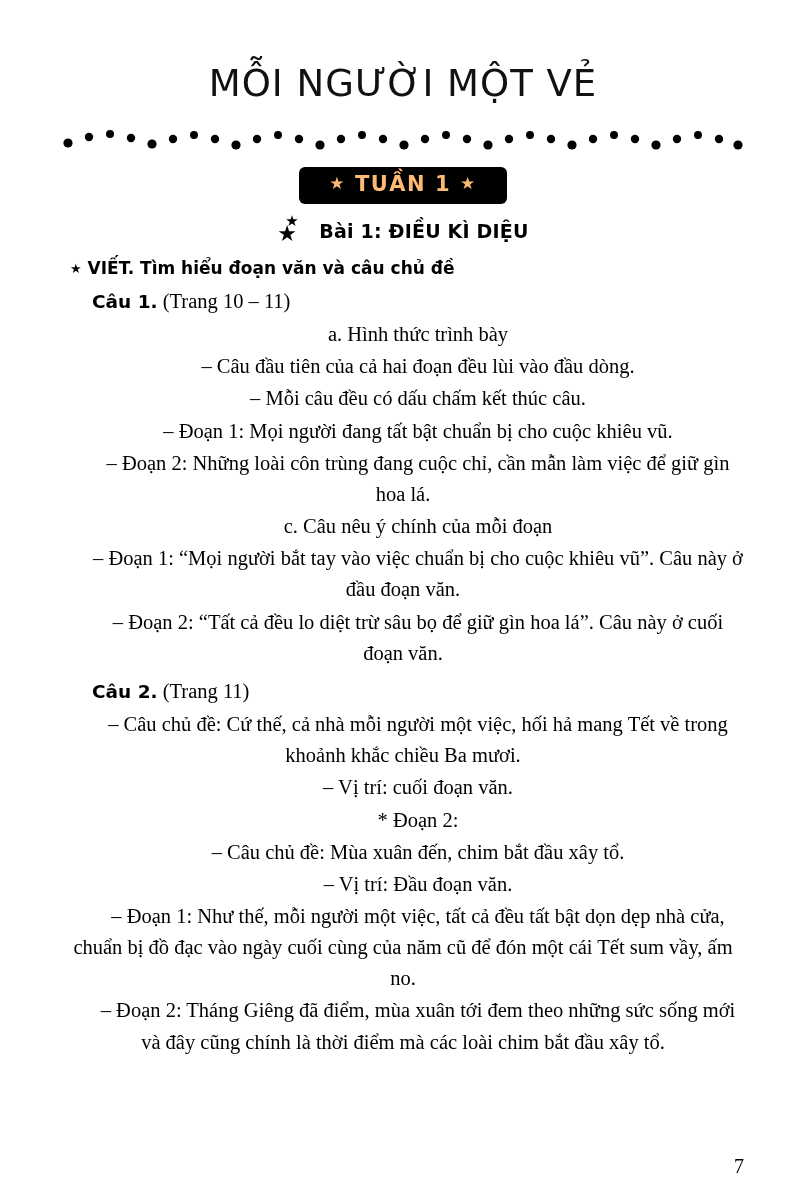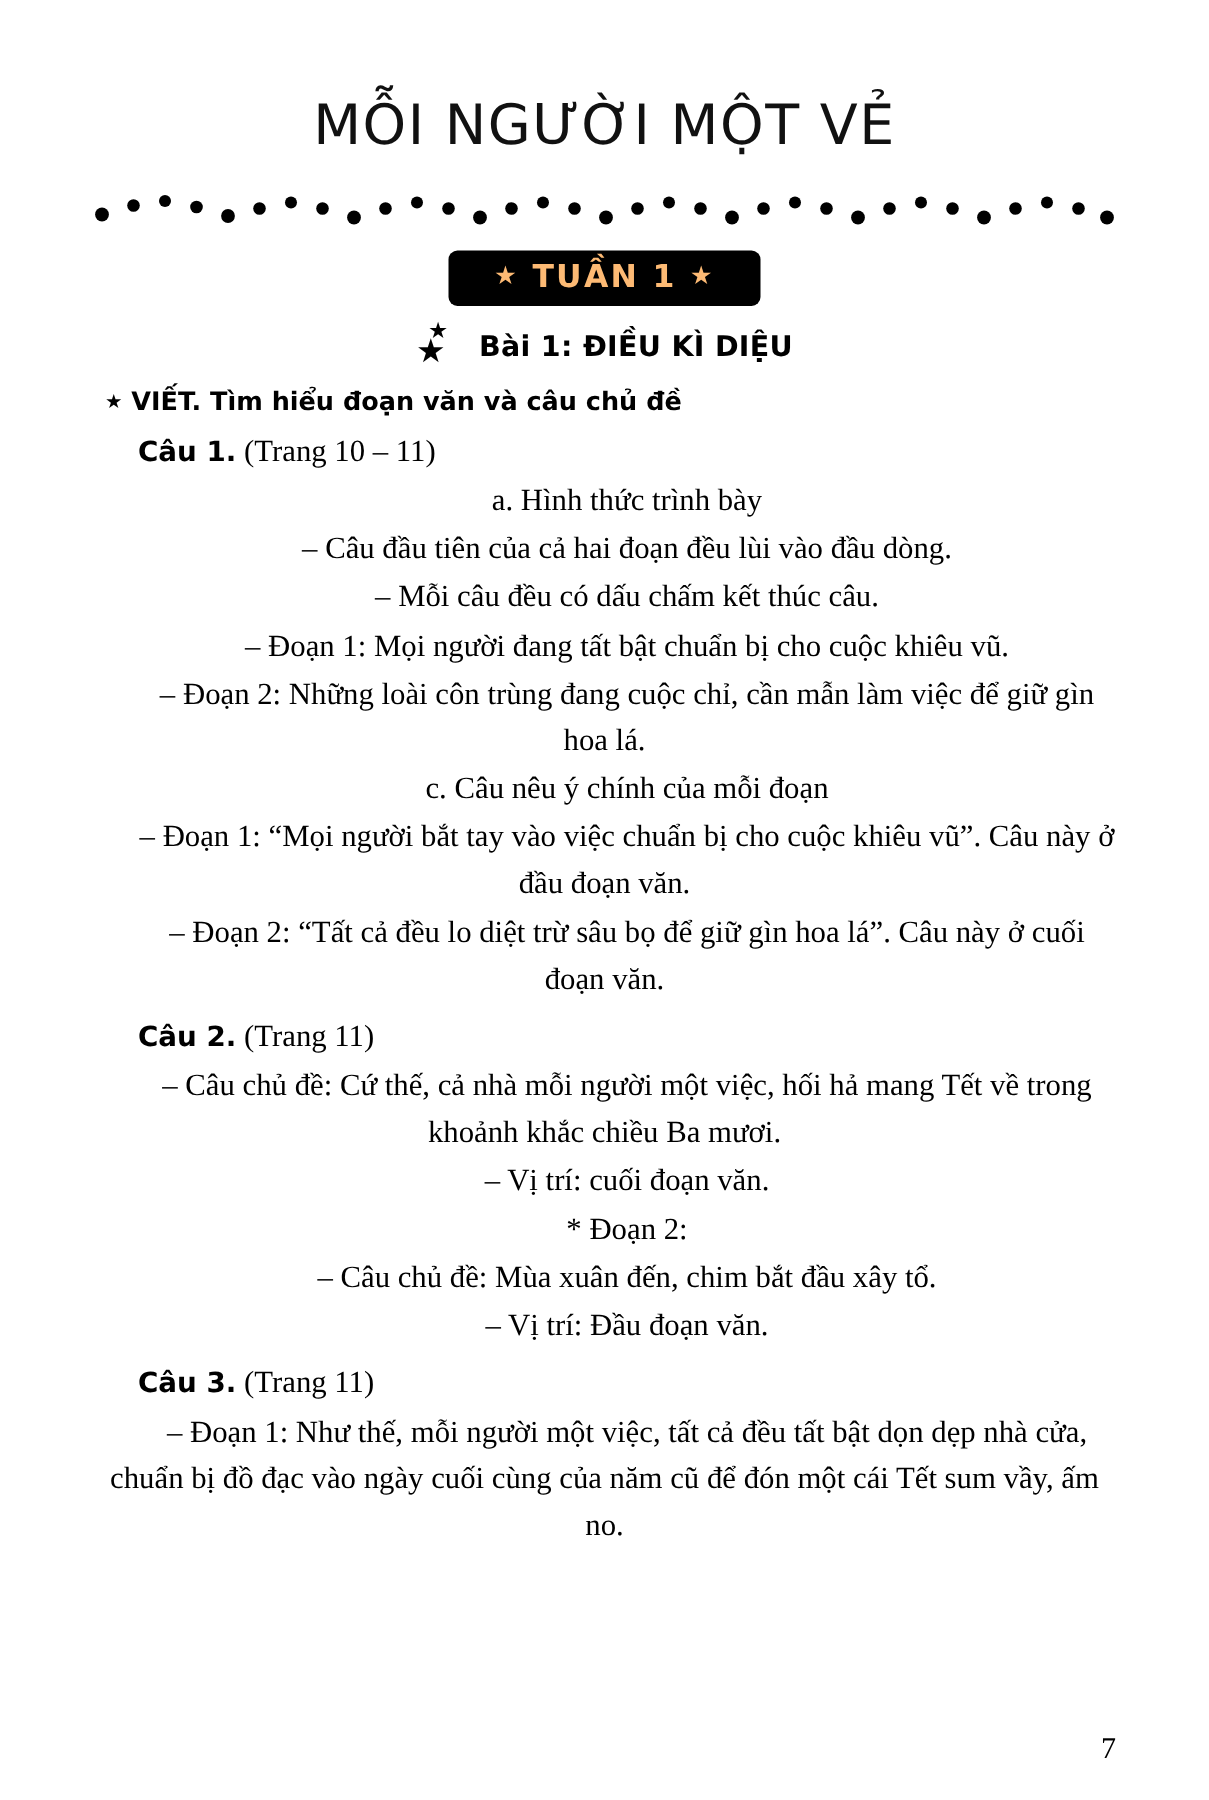--- a/index.html
+++ b/index.html
@@ -229,22 +229,19 @@
     <p class="q-line">
       <span class="q-label sans-bold">Câu 2.</span>
       <span class="ref">(Trang 11)</span>
     </p>
     <p class="p">– Câu chủ đề: Cứ thế, cả nhà mỗi người một việc, hối hả mang Tết về trong khoảnh khắc chiều Ba mươi.</p>
     <p class="p">– Vị trí: cuối đoạn văn.</p>
     <p class="p">* Đoạn 2:</p>
     <p class="p">– Câu chủ đề: Mùa xuân đến, chim bắt đầu xây tổ.</p>
     <p class="p">– Vị trí: Đầu đoạn văn.</p>
 
-    <p class="q-line">
-      <span class="q-label sans-bold">Câu 3.</span>
-      <span class="ref">(Trang 11)</span>
-    </p>
     <p class="p">– Đoạn 1: Như thế, mỗi người một việc, tất cả đều tất bật dọn dẹp nhà cửa, chuẩn bị đồ đạc vào ngày cuối cùng của năm cũ để đón một cái Tết sum vầy, ấm no.</p>
+    <p class="p">– Đoạn 2: Tháng Giêng đã điểm, mùa xuân tới đem theo những sức sống mới và đây cũng chính là thời điểm mà các loài chim bắt đầu xây tổ.</p>
 
   </div>
 
   <div class="page-number">7</div>
 </div>
 
 </body></html>

